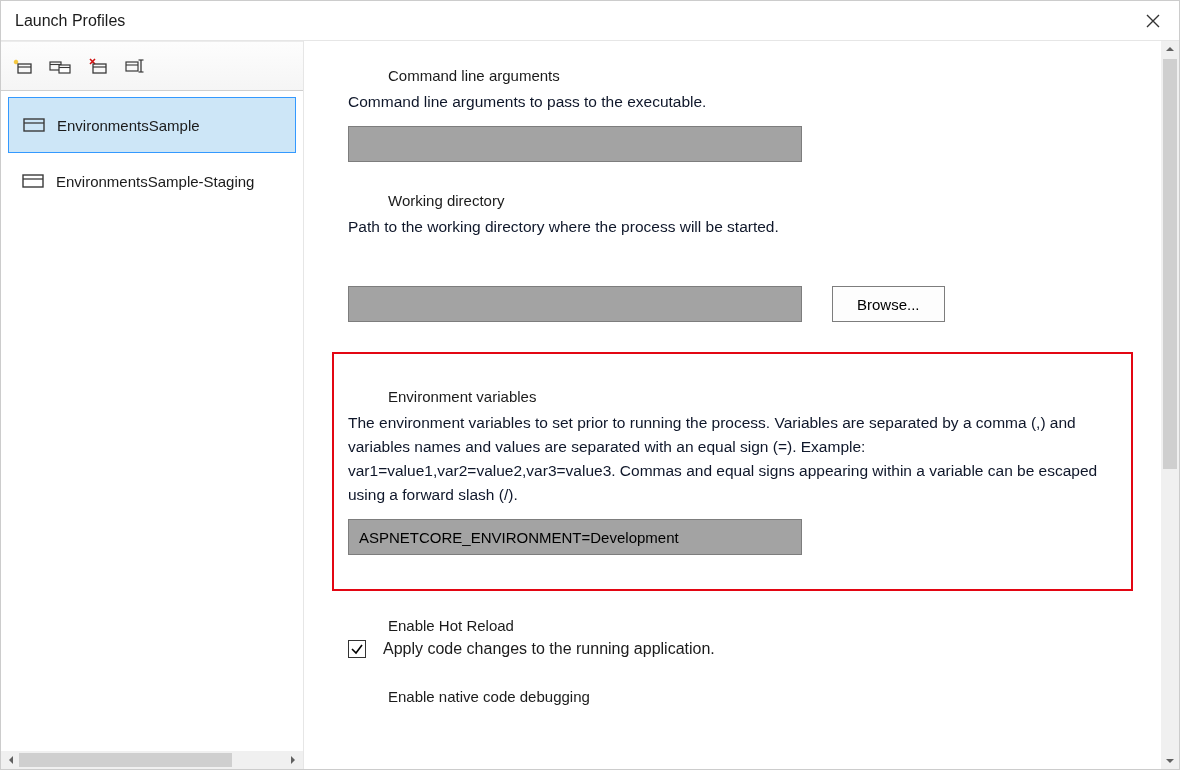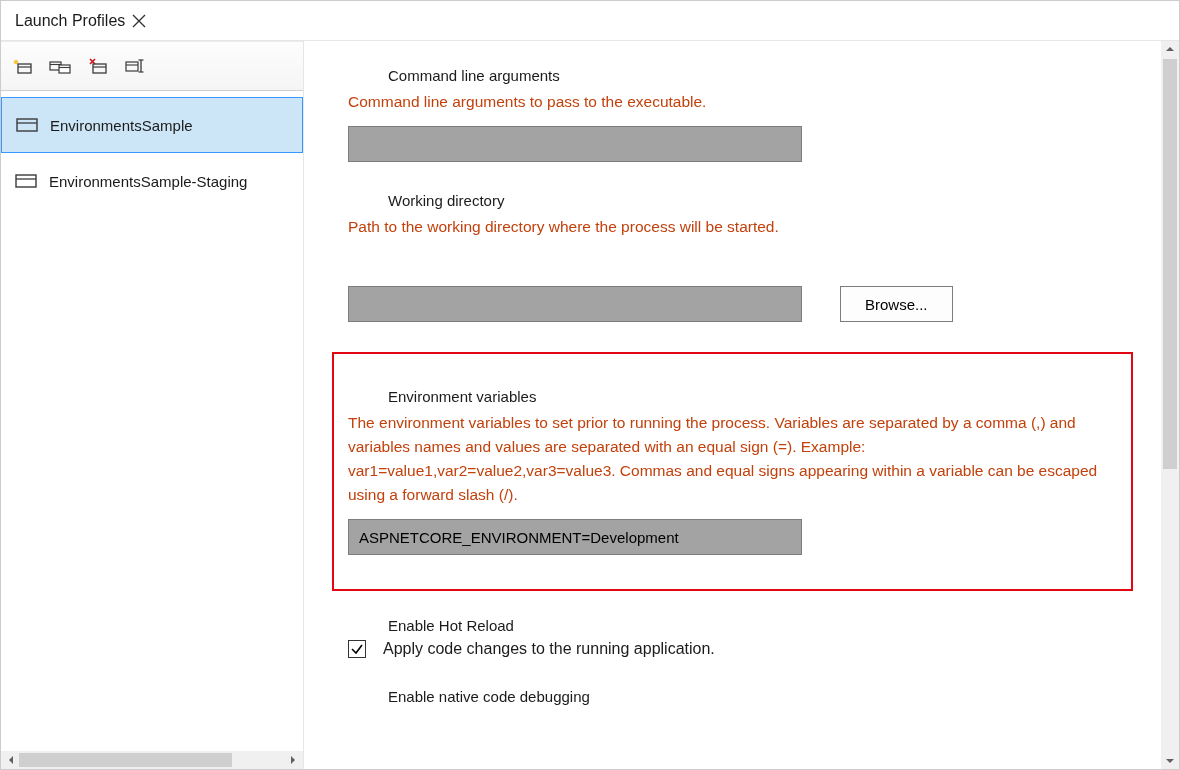--- a/index.html
+++ b/index.html
@@ -9,20 +9,21 @@
     background: #fff;
     color: #1b1b1b;
     width: 1180px;
     height: 770px;
     overflow: hidden;
     border: 1px solid #ccc;
   }
   .titlebar {
     display: flex;
     align-items: center;
+    justify-content: space-between;
     height: 40px;
     padding: 0 12px 0 14px;
     font-size: 16px;
     border-bottom: 1px solid #e6e6e6;
   }
   .close-x {
     width: 28px; height: 28px;
     display:flex; align-items:center; justify-content:center;
     font-size: 18px; color:#333;
     cursor: pointer;
@@ -46,21 +47,21 @@
     border-bottom: 1px solid #cfcfcf;
     background: linear-gradient(#fdfdfd, #f5f5f5);
   }
   .tb-btn {
     width: 22px; height: 22px;
     display:flex; align-items:center; justify-content:center;
     cursor:pointer;
   }
   .profiles {
     flex: 1;
-    padding: 6px 0;
+    padding: 6px 7px;
     overflow: hidden;
   }
   .profile-item {
     display:flex; align-items:center;
     gap: 12px;
     height: 56px;
     padding: 0 14px;
     cursor:pointer;
     white-space: nowrap;
     overflow: hidden;
@@ -116,35 +117,35 @@
     background:#cfcfcf;
   }
   .section { margin-bottom: 30px; }
   .sec-title {
     font-weight: 400;
     font-size: 15px;
     margin-bottom: 6px;
     margin-left: 40px;
   }
   .sec-desc {
-    color: #c2410c;
+    color: #0f172a;
     font-size: 15.5px;
     line-height: 1.55;
     margin-bottom: 12px;
   }
   .text-input {
     width: 454px;
     height: 36px;
     border: 1px solid #7d7d7d;
     padding: 0 10px;
     font-size: 15px;
     font-family: inherit;
     background:#a3a3a3;
   }
-  .row { display:flex; align-items:center; gap: 38px; margin-top: 47px; }
+  .row { display:flex; align-items:center; gap: 30px; margin-top: 47px; }
   .btn {
     height: 36px;
     padding: 0 24px;
     border: 1px solid #7d7d7d;
     background:#fdfdfd;
     cursor:pointer;
     font-size: 15px;
     font-family: inherit;
   }
   .highlight-box {

